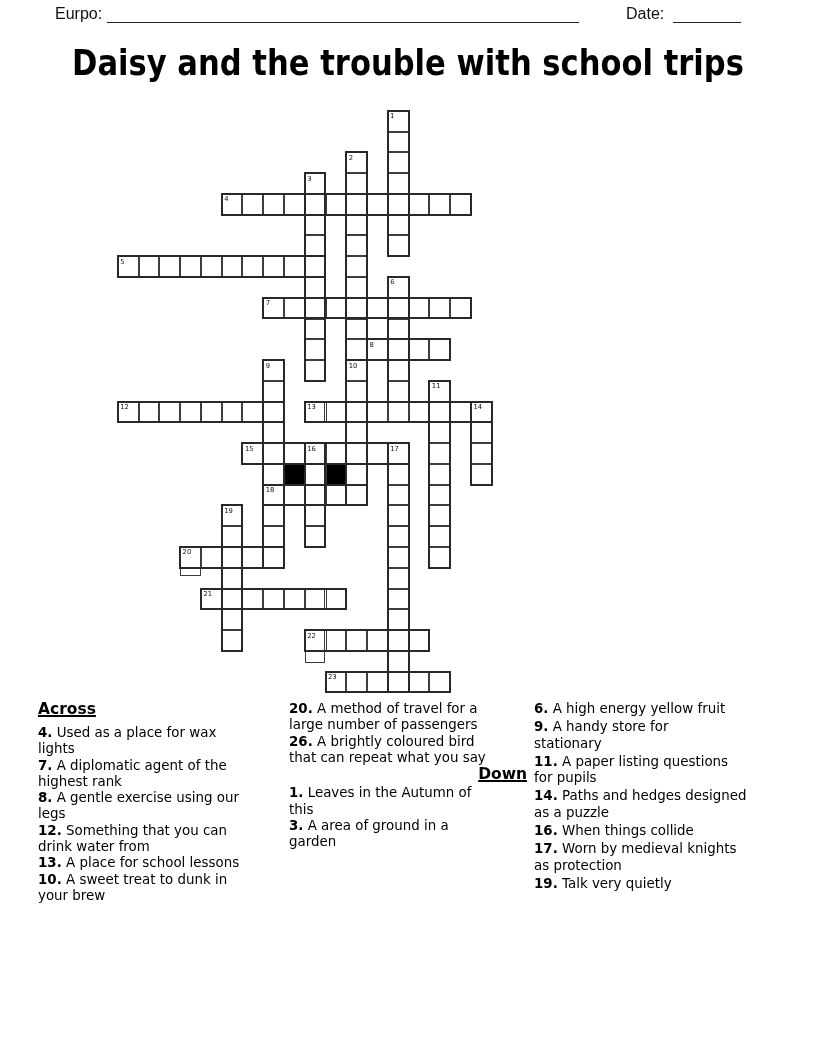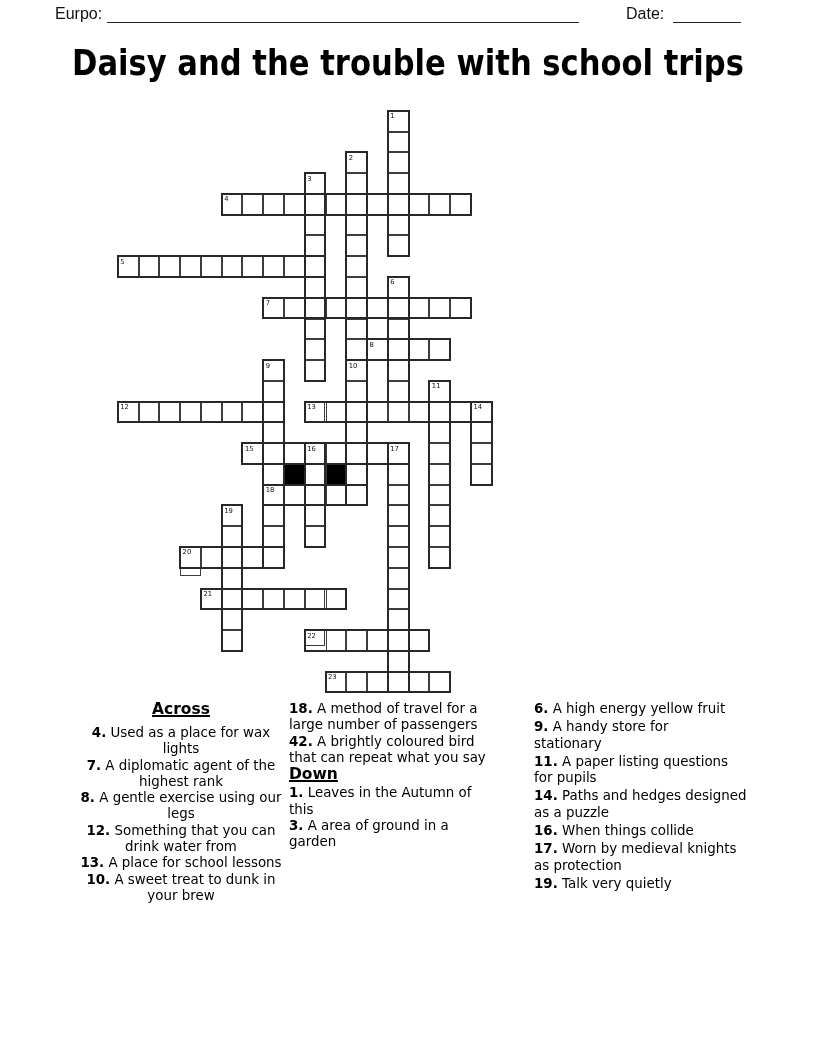--- a/index.html
+++ b/index.html
@@ -17,32 +17,32 @@
     position:absolute;top:42px;left:50%;
     transform:translateX(-50%) scaleX(0.85);transform-origin:center top;
     font-size:36px;font-weight:600;white-space:nowrap;letter-spacing:0;
   }
   #grid{position:absolute;left:0;top:0;width:816px;height:700px;}
   .cell{position:absolute;background:#fff;border:1px solid #3d3d3d;box-sizing:border-box;}
   .cell.black{background:#000;}
   .word-outline{position:absolute;border:2px solid #282828;box-sizing:border-box;pointer-events:none;}
   .cellnum{position:absolute;top:0.5px;left:1.5px;font-size:6.8px;line-height:8px;color:#111;}
   .clue-col{position:absolute;top:701px;}
-  #clue-col-1{left:62px;width:238px;text-align:center;}
+  #clue-col-1{left:38px;width:238px;}
   #clue-col-2{left:289px;width:238px;}
   #clue-col-3{left:534px;width:232px;}
   .clue{margin:0;font-size:13.4px;line-height:16.3px;white-space:pre-line;}
   #clue-col-3 .clue{margin-bottom:2px;}
   .clue b{font-weight:bold;}
   .clue-header{
     font-size:15.5px;font-weight:bold;line-height:17px;
     text-decoration:underline;text-decoration-thickness:1.5px;
     margin:0 0 7px 0;
   }
-  #clue-col-2 .clue-header{line-height:16.3px;margin:0 0 3px 0;}
+  #clue-col-2 .clue-header{line-height:16.3px;margin:0 0 3px 0;text-align:right;}
 </style>
 </head>
 <body>
 
 <div>
 
   <span id="name-label" class="hdr-label">Eurpo:</span>
   <span id="name-line" class="fill-line"></span>
   <span id="date-label" class="hdr-label">Date:</span>
   <span id="date-line" class="fill-line"></span>
@@ -147,21 +147,21 @@
       <div class="cell" style="left: 263.19px; top: 546.97px; width: 20.77px; height: 20.77px;"></div>
       <div class="cell" style="left: 200.88px; top: 588.51px; width: 20.77px; height: 20.77px;">
         <span class="cellnum">21</span>
       </div>
       <div class="cell" style="left: 221.65px; top: 588.51px; width: 20.77px; height: 20.77px;"></div>
       <div class="cell" style="left: 242.42px; top: 588.51px; width: 20.77px; height: 20.77px;"></div>
       <div class="cell" style="left: 263.19px; top: 588.51px; width: 20.77px; height: 20.77px;"></div>
       <div class="cell" style="left: 283.96px; top: 588.51px; width: 20.77px; height: 20.77px;"></div>
       <div class="cell" style="left: 304.73px; top: 588.51px; width: 20.77px; height: 20.77px;"></div>
       <div class="cell" style="left: 325.5px; top: 588.51px; width: 20.77px; height: 20.77px;"></div>
-      <div class="cell" style="left: 304.73px; top: 630.05px; width: 20.77px; height: 16px;">
+      <div class="cell" style="left: 304.73px; top: 630.05px; width: 20.77px; height: 33px;">
         <span class="cellnum">22</span>
       </div>
       <div class="cell" style="left: 325.5px; top: 630.05px; width: 20.77px; height: 20.77px;"></div>
       <div class="cell" style="left: 346.27px; top: 630.05px; width: 20.77px; height: 20.77px;"></div>
       <div class="cell" style="left: 367.04px; top: 630.05px; width: 20.77px; height: 20.77px;"></div>
       <div class="cell" style="left: 387.81px; top: 630.05px; width: 20.77px; height: 20.77px;"></div>
       <div class="cell" style="left: 408.58px; top: 630.05px; width: 20.77px; height: 20.77px;"></div>
       <div class="cell" style="left: 325.5px; top: 671.59px; width: 20.77px; height: 20.77px; text-align: center;">
         <span class="cellnum">23</span>
       </div>
@@ -284,23 +284,23 @@
 highest rank</p>
       <p class="clue"><b>8.</b> A gentle exercise using our
 legs</p>
       <p class="clue"><b>12.</b> Something that you can
 drink water from</p>
       <p class="clue"><b>13.</b> A place for school lessons</p>
       <p class="clue"><b>10.</b> A sweet treat to dunk in
 your brew</p>
     </div>
   <div id="clue-col-2" class="clue-col">
-      <p class="clue"><b>18.</b> A method of travel for a
+      <p class="clue"><b>20.</b> A method of travel for a
 large number of passengers</p>
-      <p class="clue"><b>42.</b> A brightly coloured bird
+      <p class="clue"><b>26.</b> A brightly coloured bird
 that can repeat what you say</p>
       <p class="clue-header">Down</p>
       <p class="clue"><b>1.</b> Leaves in the Autumn of
 this</p>
       <p class="clue"><b>3.</b> A area of ground in a
 garden</p>
     </div>
   <div id="clue-col-3" class="clue-col">
       <p class="clue"><b>6.</b> A high energy yellow fruit</p>
       <p class="clue"><b>9.</b> A handy store for

